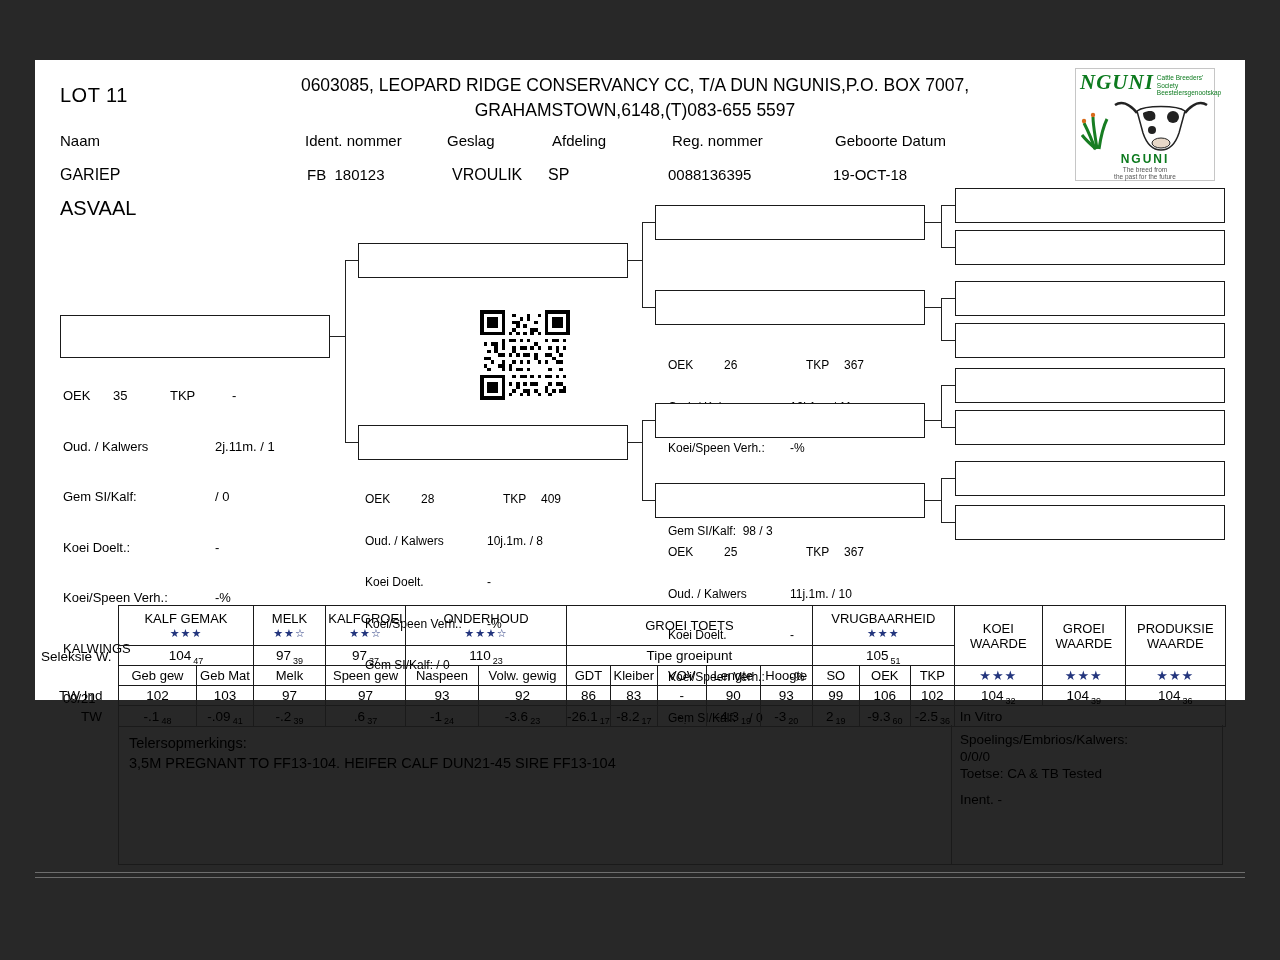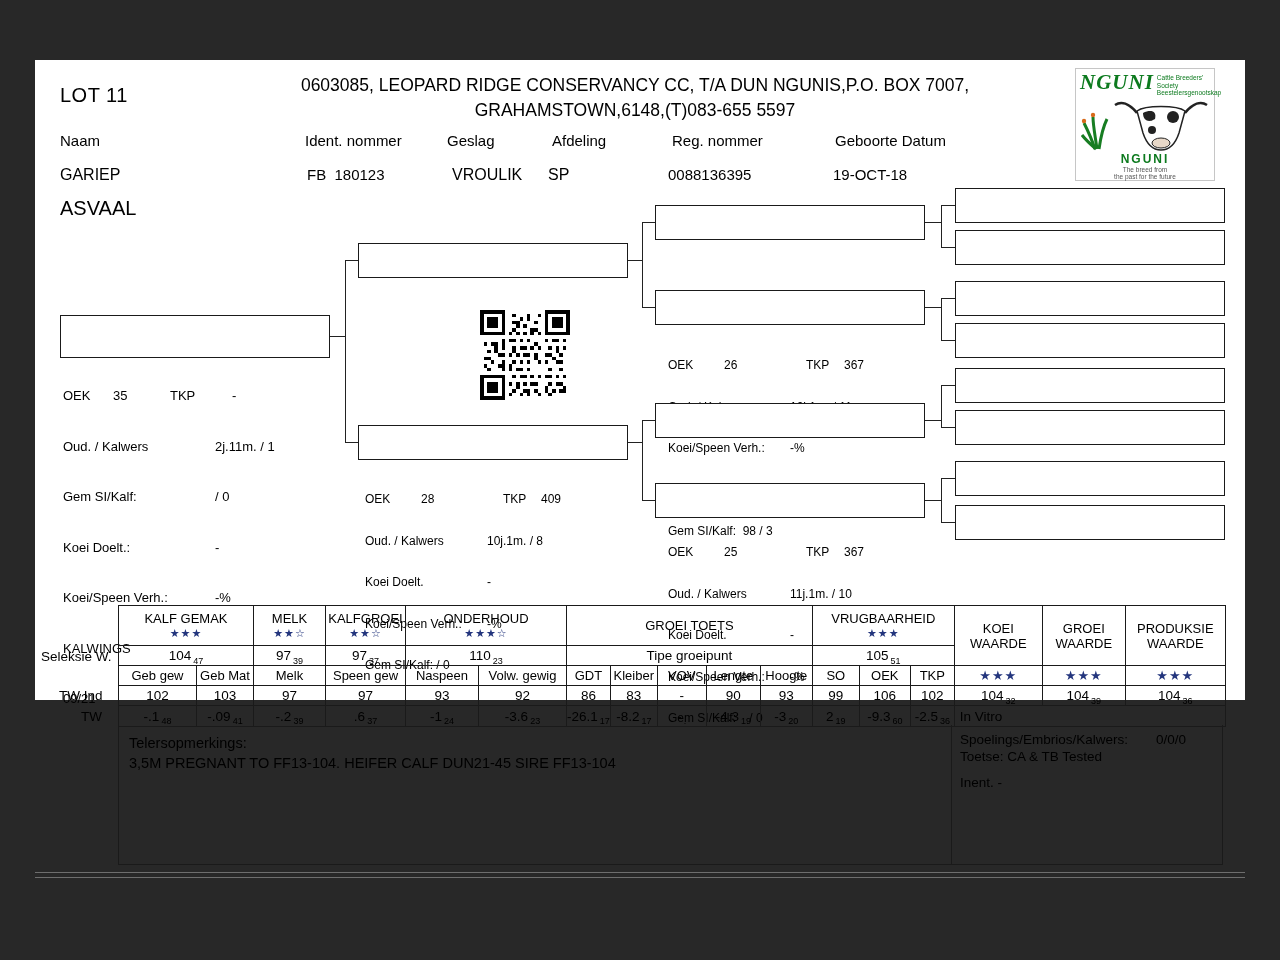--- a/index.html
+++ b/index.html
@@ -41,21 +41,21 @@
   .r5 td{height:21px;font-size:13.5px;}
   .glabel{font-size:13px;line-height:16px;}
   .stars{color:#23357d;font-size:11px;letter-spacing:1px;line-height:13px;}
   .wh{font-size:12.5px;line-height:15px;}
   .invitro{text-align:left !important;padding-left:5px !important;}
   sub{font-size:9px;line-height:0;margin-left:2px;}
   .rowlab{position:absolute;font-size:13.5px;}
   
   .remarks{position:absolute;left:83px;top:665px;width:834px;height:140px;border:1px solid #1a1a1a;border-top:none;padding:8px 10px;font-size:14.5px;line-height:20px;}
   .rightinfo{position:absolute;left:917px;top:665px;width:271px;height:140px;border:1px solid #1a1a1a;border-top:none;border-left:none;padding:6px 8px;font-size:13.5px;line-height:17px;}
-  .sp-row{display:flex;justify-content:space-between;padding-right:28px;}
+  .sp-row{display:flex;justify-content:space-between;padding-right:28px;flex-direction:column;}
   .inent{margin-top:9px;}
   .rule{position:absolute;left:0;width:1210px;height:1px;background:#6e6e6e;}
   
   .logo{position:absolute;left:1040px;top:8px;width:140px;height:113px;border:1px solid #c6c6c6;padding:2px 4px;background:#fff;}
   .logo-top{display:flex;align-items:flex-start;gap:3px;}
   .logo-brand{font-family:"Liberation Serif",serif;font-weight:bold;font-style:italic;color:#0c7a1e;font-size:21px;line-height:22px;letter-spacing:1px;}
   .logo-soc{font-size:6.5px;color:#0c7a1e;line-height:7.5px;padding-top:3px;}
   .logo-art svg{display:block;margin:0 auto;}
   .logo-bottom{text-align:center;}
   .logo-brand2{color:#0c7a1e;font-weight:bold;font-size:12px;letter-spacing:2px;line-height:13px;}

